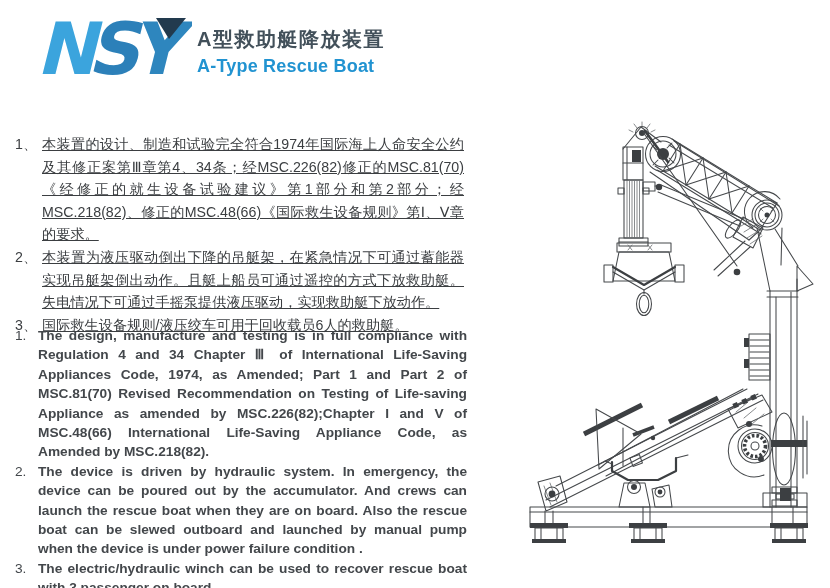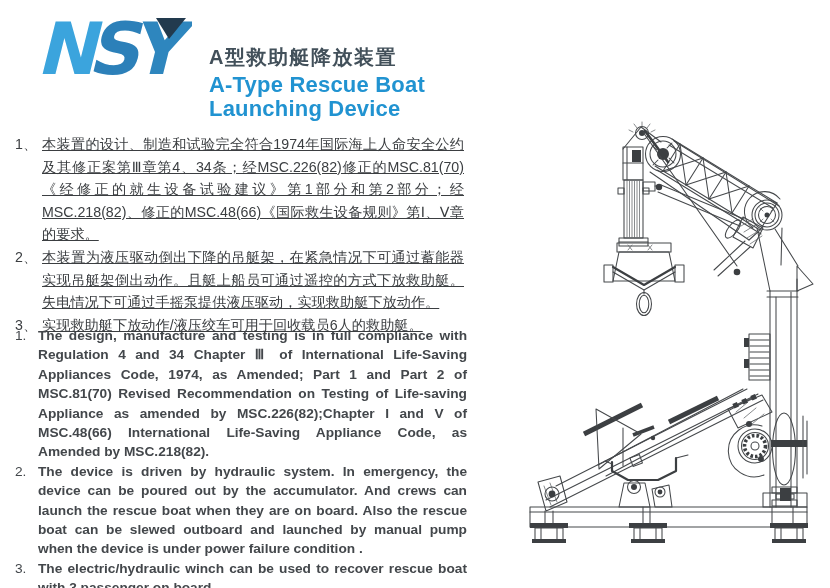--- a/index.html
+++ b/index.html
@@ -3,27 +3,27 @@
 <meta charset="utf-8">
 <style>
   html,body { margin:0; padding:0; background:#e8e8e8; }
   .page {
     position:relative; width:830px; height:588px; margin:0 auto;
     background:#ffffff; overflow:hidden;
     font-family:"Liberation Sans", sans-serif;
   }
   
   .logo { position:absolute; left:30px; top:10px; width:162px; height:84px; }
-  .titles { position:absolute; left:197px; top:45px; width:260px;margin-left:12px; }
+  .titles { position:absolute; left:197px; top:27px; width:260px; }
   .title-zh {
     font-size:20px; font-weight:bold; color:#42505a;
     letter-spacing:1.5px; line-height:24px; margin:0 0 4px 0;
   }
   .title-en {
-    font-size:22px; font-weight:bold; color:#2193d1;
+    font-size:18px; font-weight:bold; color:#2193d1;
     line-height:23.5px; margin:0; letter-spacing:0.2px;
   }
   
   .cn-block {
     position:absolute; left:15px; top:133px; width:449px;
     font-size:14.2px; line-height:22.6px; color:#3b3e41;
   }
   .cn-block .para { display:flex; }
   .cn-block .num { flex:0 0 27px; }
   .cn-block .body { flex:1; text-align:justify;text-decoration:underline; }
@@ -53,35 +53,34 @@
   <svg class="logo" viewBox="0 0 162 84" role="img">
     <g transform="skewX(-14) translate(22 0)">
       <text x="0" y="64" font-family="DejaVu Sans, sans-serif" font-size="72" font-weight="bold" letter-spacing="-7"><tspan fill="#3ba4dd">N</tspan><tspan fill="#2c80b9" dx="-2">S</tspan><tspan fill="#2e86be" dx="-2">Y</tspan></text>
     </g>
     <polygon points="126,8 156,8 139,29" fill="#223a4e"></polygon>
   </svg>
 
   <div class="titles">
     <div class="title-zh">A型救助艇降放装置</div>
     <div class="title-en">A-Type Rescue Boat</div>
-    <div class="title-en">Launching Device</div>
   </div>
 
   <div class="cn-block">
     <div class="para">
       <span class="num">1、</span>
       <span class="body">本装置的设计、制造和试验完全符合1974年国际海上人命安全公约及其修正案第Ⅲ章第4、34条；经MSC.226(82)修正的MSC.81(70)《经修正的就生设备试验建议》第1部分和第2部分；经MSC.218(82)、修正的MSC.48(66)《国际救生设备规则》第Ⅰ、Ⅴ章的要求。</span>
     </div>
     <div class="para">
       <span class="num">2、</span>
       <span class="body">本装置为液压驱动倒出下降的吊艇架，在紧急情况下可通过蓄能器实现吊艇架倒出动作。且艇上船员可通过遥控的方式下放救助艇。失电情况下可通过手摇泵提供液压驱动，实现救助艇下放动作。</span>
     </div>
     <div class="para">
       <span class="num">3、</span>
-      <span class="body">实现救助艇下放动作/液压绞车可用于回收载员6人的救助艇。</span>
+      <span class="body">国际救生设备规则/液压绞车可用于回收载员6人的救助艇。</span>
     </div>
   </div>
 
   <div class="en-block">
     <div class="para">
       <span class="num">1.</span>
       <span class="body">The design, manufacture and testing is in full compliance with Regulation 4 and 34 Chapter Ⅲ of International Life-Saving Appliances Code, 1974, as Amended; Part 1 and Part 2 of MSC.81(70) Revised Recommendation on Testing of Life-saving Appliance as amended by MSC.226(82);Chapter I and V of MSC.48(66) International Life-Saving Appliance Code, as Amended by MSC.218(82).</span>
     </div>
     <div class="para">
       <span class="num">2.</span>

